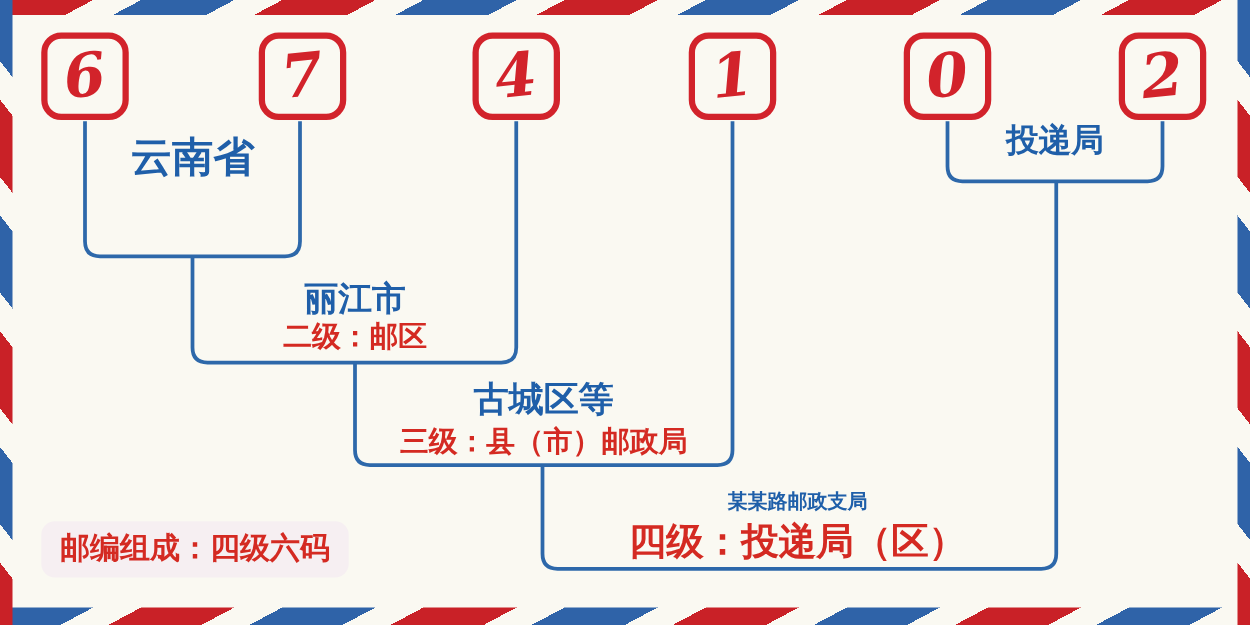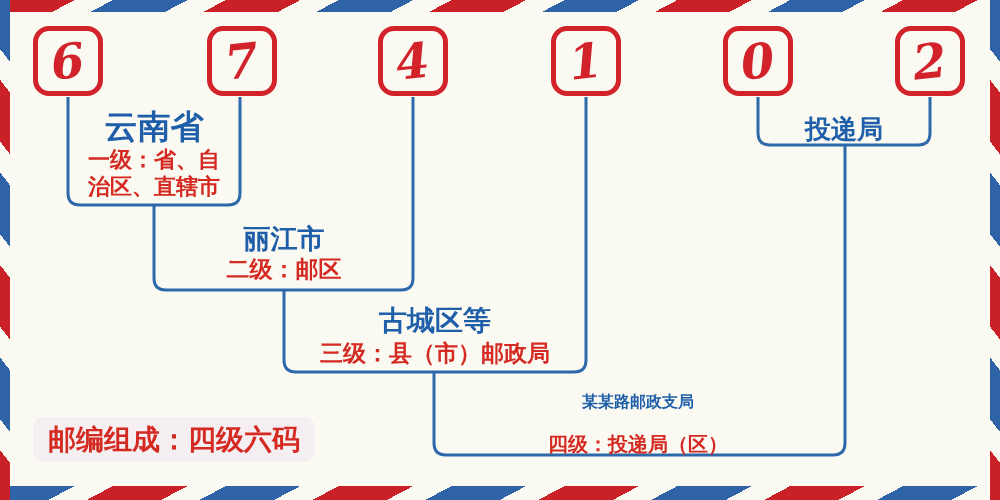--- a/index.html
+++ b/index.html
@@ -57,29 +57,29 @@
   .lv1 .lname{font-size:33px;line-height:30px;}
   .lv1 .ldesc{font-size:22px;line-height:27px;margin-top:4px;}
   .lv2{left:159px;top:224px;width:250px;}
   .lv2 .lname{font-size:27px;line-height:30px;}
   .lv2 .ldesc{font-size:23px;line-height:26px;margin-top:3px;}
   .lv3{left:285px;top:305px;width:300px;}
   .lv3 .lname{font-size:28px;line-height:31px;}
   .lv3 .ldesc{font-size:23px;line-height:26px;margin-top:5px;}
   .lv4{left:463px;top:388px;width:350px;}
   .lv4 .lname{font-size:16px;line-height:27px;}
-  .lv4 .ldesc{font-size:20px;line-height:27px;margin-top:16px;}
-  .lv5{left:769px;top:115px;width:150px;}
+  .lv4 .ldesc{font-size:30px;line-height:27px;margin-top:5px;}
+  .lv5{left:769px;top:98px;width:150px;}
   .lv5 .lname{font-size:26px;line-height:29px;}
   
   .pill{
     position:absolute;left:33px;top:417px;
     background:var(--pill-bg);border-radius:11px;
     padding:9px 15px;color:var(--red-text);
-    font-size:28px;font-weight:700;line-height:27px;text-align:right;
+    font-size:24px;font-weight:700;line-height:27px;text-align:right;
   }
 </style>
 </head>
 <body>
 
 <div class="frame">
 
   <div class="border-strip b-top"></div>
   <div class="border-strip b-bottom"></div>
   <div class="border-strip b-left"></div>
@@ -107,22 +107,20 @@
   </div>
   <div class="digit-box" style="left:723px">
     <span class="digit">0</span>
   </div>
   <div class="digit-box" style="left:895px">
     <span class="digit">2</span>
   </div>
 
   <div class="label lv1">
     <div class="lname">云南省</div>
-    <div class="ldesc">一级：省、自
-治区、直辖市</div>
   </div>
 
   <div class="label lv2">
     <div class="lname">丽江市</div>
     <div class="ldesc">二级：邮区</div>
   </div>
 
   <div class="label lv3">
     <div class="lname">古城区等</div>
     <div class="ldesc">三级：县（市）邮政局</div>

